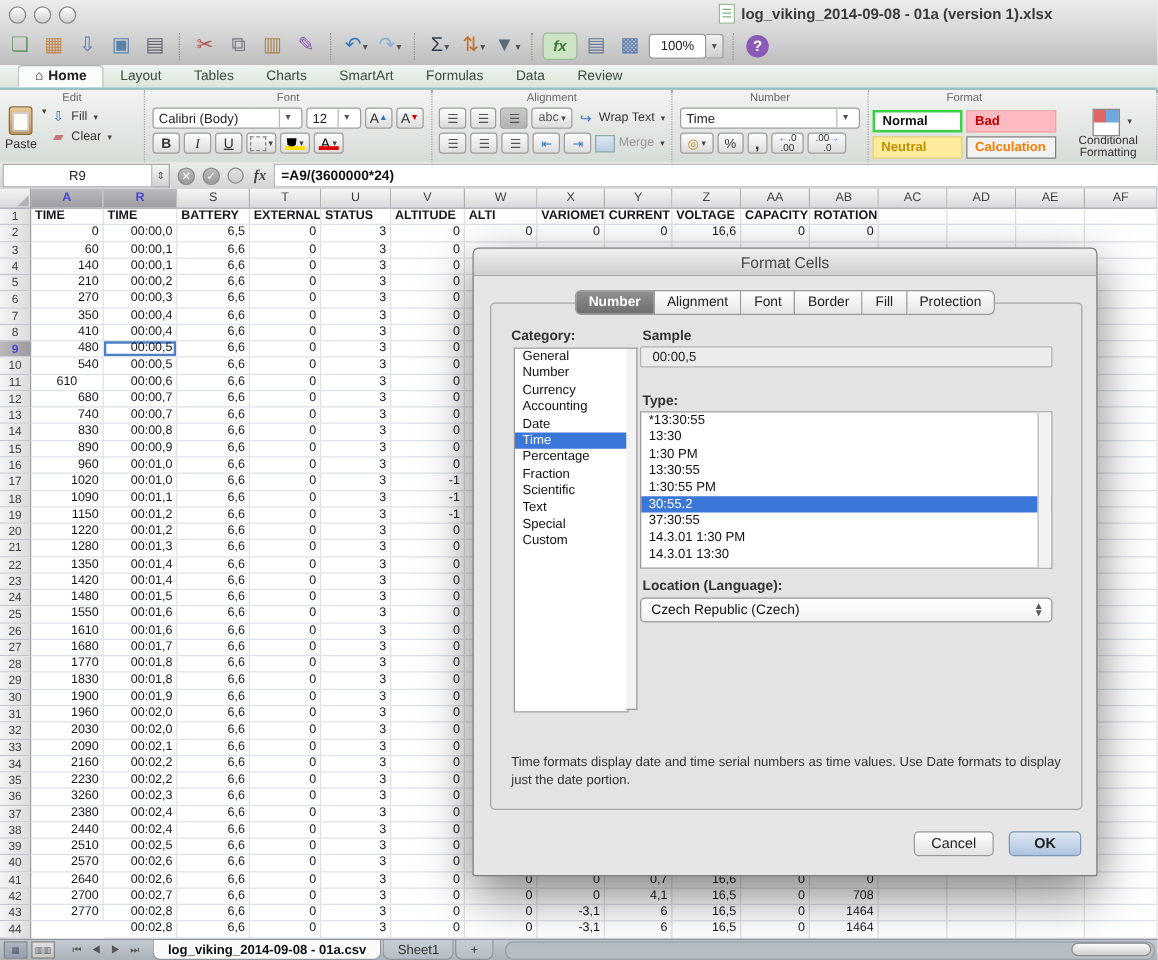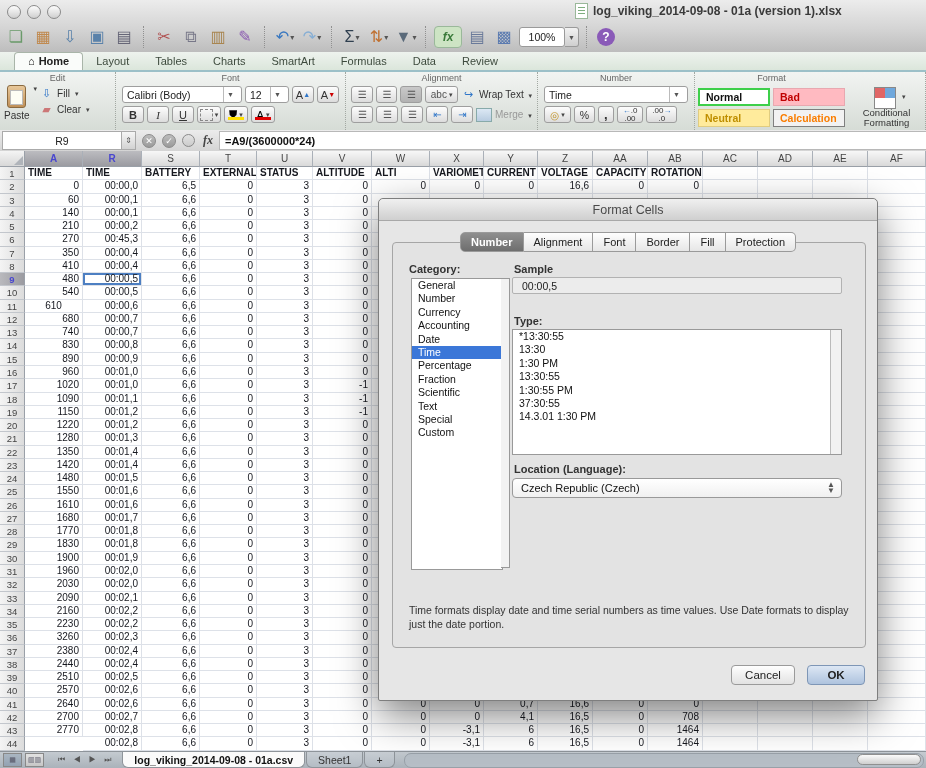--- a/index.html
+++ b/index.html
@@ -519,21 +519,21 @@
         <div class="gcell num" style="width: 55px;"></div>
         <div class="gcell num" style="width: 55px;"></div>
         <div class="gcell num" style="width: 55px;"></div>
         <div class="gcell num" style="width: 55px;"></div>
         <div class="gcell num" style="width: 55px;"></div>
         <div class="gcell num" style="width: 58px;"></div>
       </div>
       <div class="grow">
         <div class="rowh">6</div>
         <div class="gcell num" style="width: 58px;">270</div>
-        <div class="gcell num" style="width: 59px;">00:45,3</div>
+        <div class="gcell num" style="width: 59px;">00:00,3</div>
         <div class="gcell num" style="width: 58px;">6,6</div>
         <div class="gcell num" style="width: 57px;">0</div>
         <div class="gcell num" style="width: 56px;">3</div>
         <div class="gcell num" style="width: 59px;">0</div>
         <div class="gcell num" style="width: 58px;"></div>
         <div class="gcell num" style="width: 54px;"></div>
         <div class="gcell num" style="width: 54px;"></div>
         <div class="gcell num" style="width: 55px;"></div>
         <div class="gcell num" style="width: 55px;"></div>
         <div class="gcell num" style="width: 55px;"></div>
@@ -1297,22 +1297,24 @@
   <div class="dlabel" id="sample-label">Sample</div>
   <div id="sample-box">00:00,5</div>
   <div class="dlabel" id="type-label">Type:</div>
   <div id="type-list">
     <div id="type-items">
         <div class="litem">*13:30:55</div>
         <div class="litem">13:30</div>
         <div class="litem">1:30 PM</div>
         <div class="litem">13:30:55</div>
         <div class="litem">1:30:55 PM</div>
+        <div class="litem sel">30:55.2</div>
         <div class="litem">37:30:55</div>
         <div class="litem">14.3.01 1:30 PM</div>
+        <div class="litem">14.3.01 13:30</div>
       </div>
     <div id="type-scroll"></div>
   </div>
   <div class="dlabel" id="loc-label">Location (Language):</div>
   <div id="loc-dd">
     <span>Czech Republic (Czech)</span>
     <span id="loc-arrows">▲<br>▼</span>
   </div>
   <div id="dlg-desc">Time formats display date and time serial numbers as time values. Use Date formats to display just the date portion.</div>
   <div class="dlg-btn" id="btn-cancel">Cancel</div>

